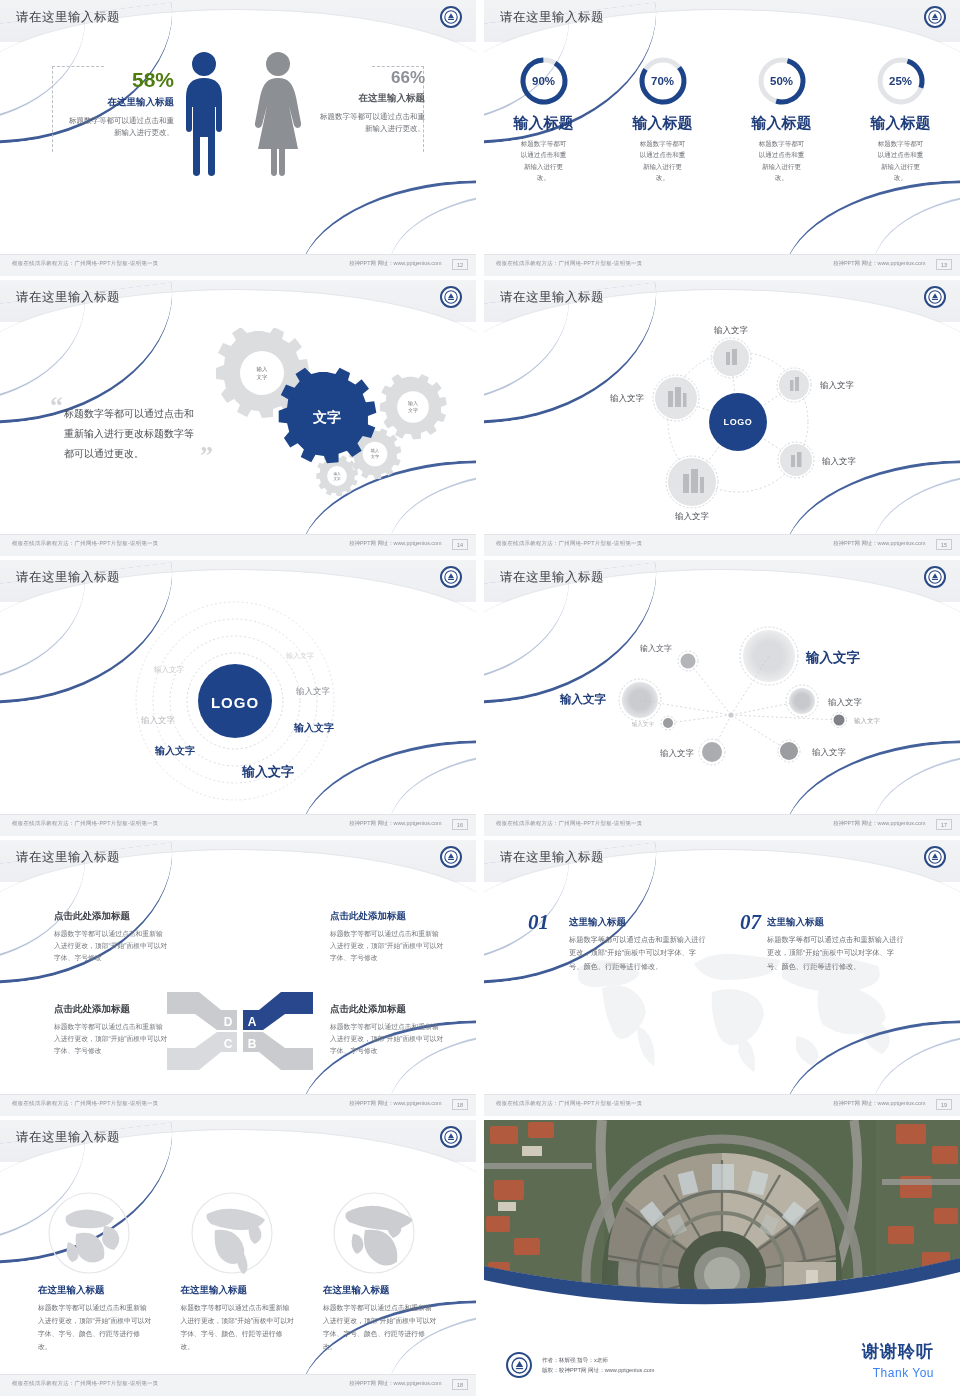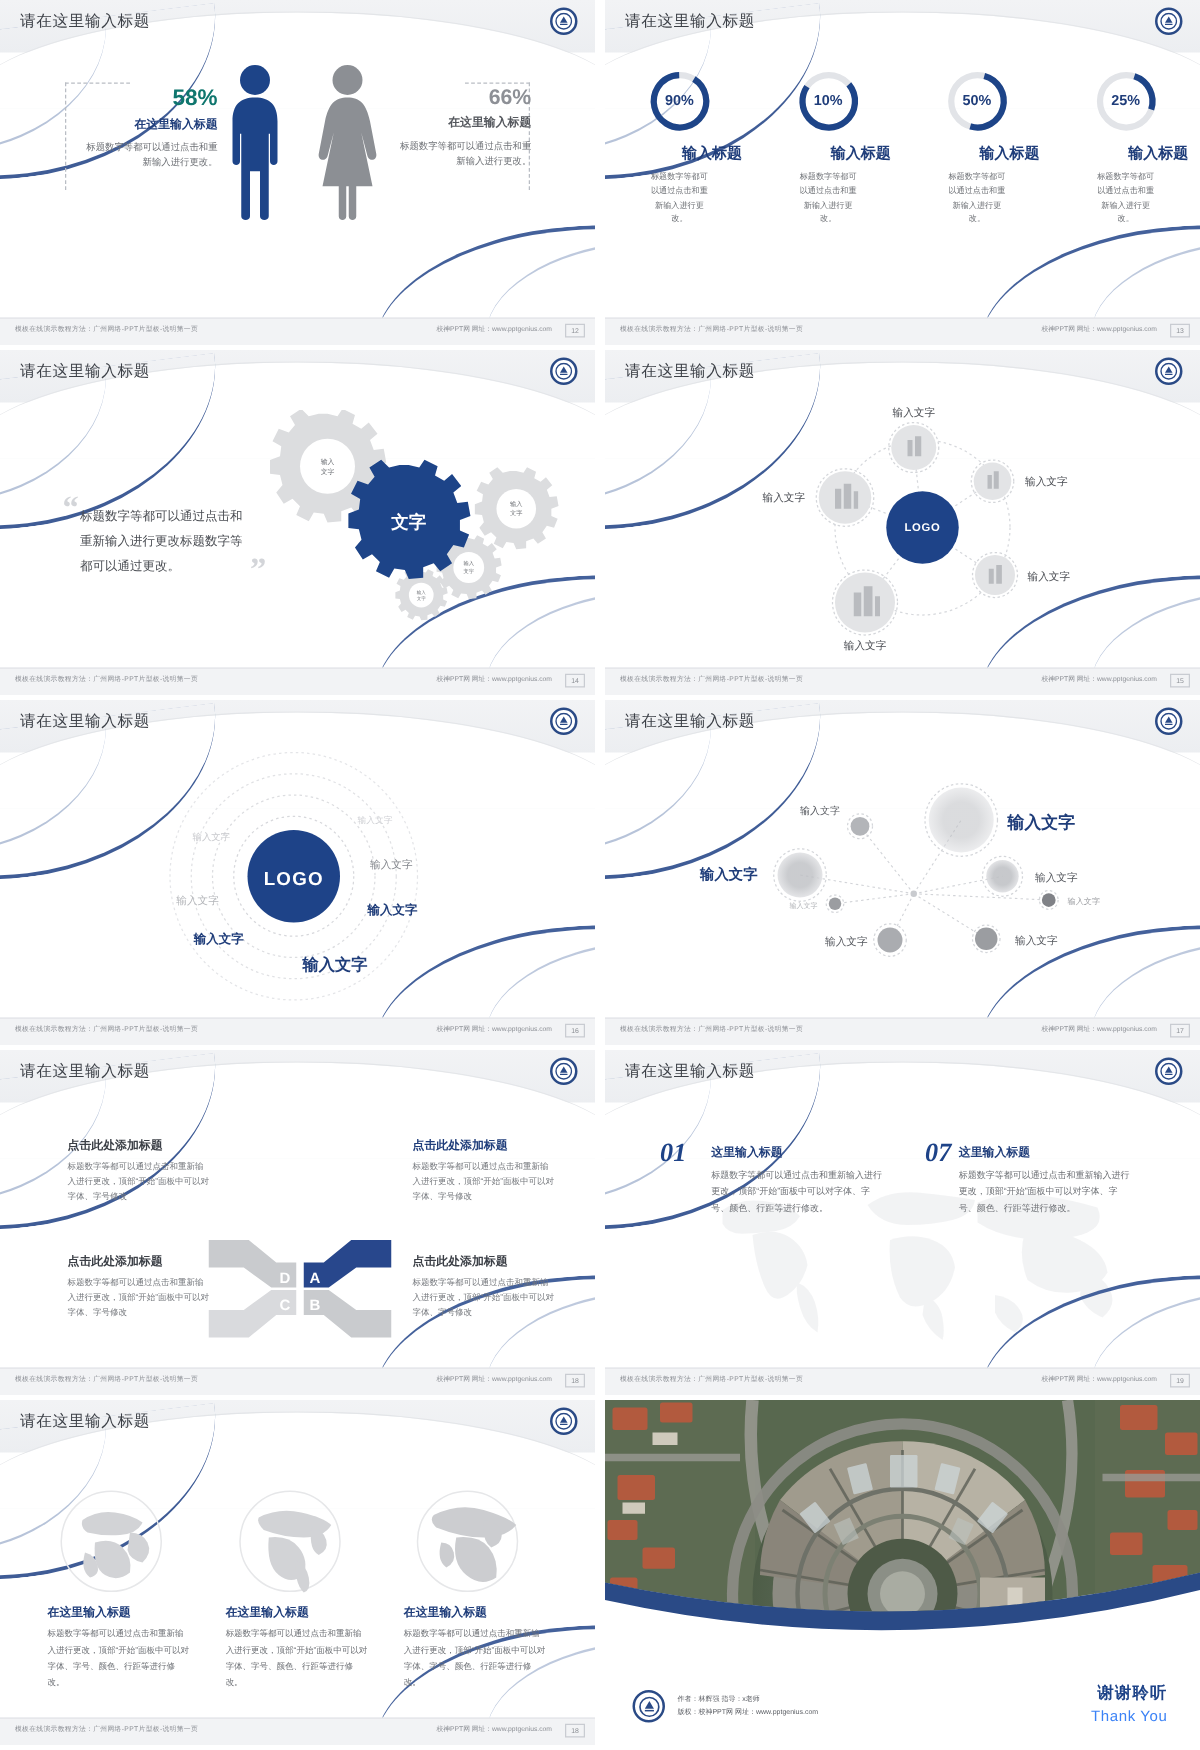--- a/index.html
+++ b/index.html
@@ -54,54 +54,54 @@
     border-radius:50%; background:#fff; border:2px solid #2a4a86;
     display:flex; align-items:center; justify-content:center; z-index:8;
     box-shadow:inset 0 0 0 1px #fff; }
   .badge svg{ display:block; }
   .badge-lg{ width:26px; height:26px; }
 
   
   .s1-wrap{ position:absolute; left:0; top:52px; width:100%; height:175px; z-index:5; }
   .s1-dash{ position:absolute; border-left:1px dashed #b9bdc4; }
   .s1-dashtop{ position:absolute; border-top:1px dashed #b9bdc4; }
-  .pct-blue{ font-size:18px; font-weight:bold; color:#0f766e; }
+  .pct-blue{ font-size:21px; font-weight:bold; color:#4d7c0f; }
   .pct-grey{ font-size:17px; font-weight:bold; color:#8d9096; }
   .sub-blue{ font-size:9.5px; font-weight:bold; color:#1f3d7a; }
   .sub-grey{ font-size:9.5px; font-weight:bold; color:#55585e; }
   .body-sm{ font-size:7.5px; color:#6d7075; line-height:1.65; }
 
   
   .donuts{ position:absolute; left:0; top:55px; width:100%; z-index:5;
     display:flex; justify-content:space-around; }
   .donut-col{ width:100px; text-align:center; }
   .donut{ position:relative; width:52px; height:52px; margin:0 auto; }
   .donut .num{ position:absolute; inset:0; display:flex; align-items:center;
     justify-content:center; font-size:11.5px; font-weight:bold; color:#1f3d7a; }
-  .donut-label{ margin-top:7px; font-size:12px; font-weight:bold; color:#1f3d7a;text-align:right; }
+  .donut-label{ margin-top:7px; font-size:15px; font-weight:bold; color:#1f3d7a; }
   .donut-body{ margin-top:5px; font-size:6.5px; color:#6d7075; line-height:1.75;
     padding:0 26px; }
 
   
   .quote-mark{ font-size:26px; color:#d3d5d9; font-family:"Liberation Serif",serif;
     font-weight:bold; line-height:.6; }
   .gear-txt{ font-size:5.5px; color:#6d7075; text-align:center; line-height:1.25; }
 
   
   .x-head{ font-size:9.5px; font-weight:bold; color:#3b3f46; }
   .x-head.blue{ color:#1f3d7a; }
   .x-body{ font-size:6.8px; color:#74777c; line-height:1.75; }
 
   
   .numbig{ font-size:21px; font-weight:bold; color:#1e4388; font-style:italic;
     font-family:"Liberation Serif",serif; }
 
   
   .photo{ position:absolute; left:0; top:0; width:100%; height:185px; overflow:hidden; }
-  .ty-cn{ font-size:13px; font-weight:bold; color:#1e4388; letter-spacing:1px; }
+  .ty-cn{ font-size:17px; font-weight:bold; color:#1e4388; letter-spacing:1px; }
   .ty-en{ font-size:12px; color:#3b82f6; letter-spacing:.5px; }
   .credit{ font-size:5.6px; color:#5c5f65; line-height:1.85; white-space:nowrap; }
 </style>
 </head>
 <body>
 
 <div class="deck">
 
 <div class="slide">
       <div class="slide-inner">
@@ -193,21 +193,21 @@
       </div>
       <div class="donut-label">输入标题</div>
       <div class="donut-body">标题数字等都可以通过点击和重新输入进行更改。</div>
     </div>
     <div class="donut-col">
       <div class="donut">
         <svg width="52" height="52" viewBox="0 0 52 52">
           <circle cx="26" cy="26" r="21" fill="none" stroke="#e2e4e8" stroke-width="5"></circle>
           <circle cx="26" cy="26" r="21" fill="none" stroke="#1d4488" stroke-width="5" stroke-dasharray="92.36 158.34" stroke-linecap="butt" transform="rotate(-40 26 26)"></circle>
         </svg>
-        <div class="num">10%</div>
+        <div class="num">70%</div>
       </div>
       <div class="donut-label">输入标题</div>
       <div class="donut-body">标题数字等都可以通过点击和重新输入进行更改。</div>
     </div>
     <div class="donut-col">
       <div class="donut">
         <svg width="52" height="52" viewBox="0 0 52 52">
           <circle cx="26" cy="26" r="21" fill="none" stroke="#e2e4e8" stroke-width="5"></circle>
           <circle cx="26" cy="26" r="21" fill="none" stroke="#1d4488" stroke-width="5" stroke-dasharray="65.97 184.73" stroke-linecap="butt" transform="rotate(-75 26 26)"></circle>
         </svg>

